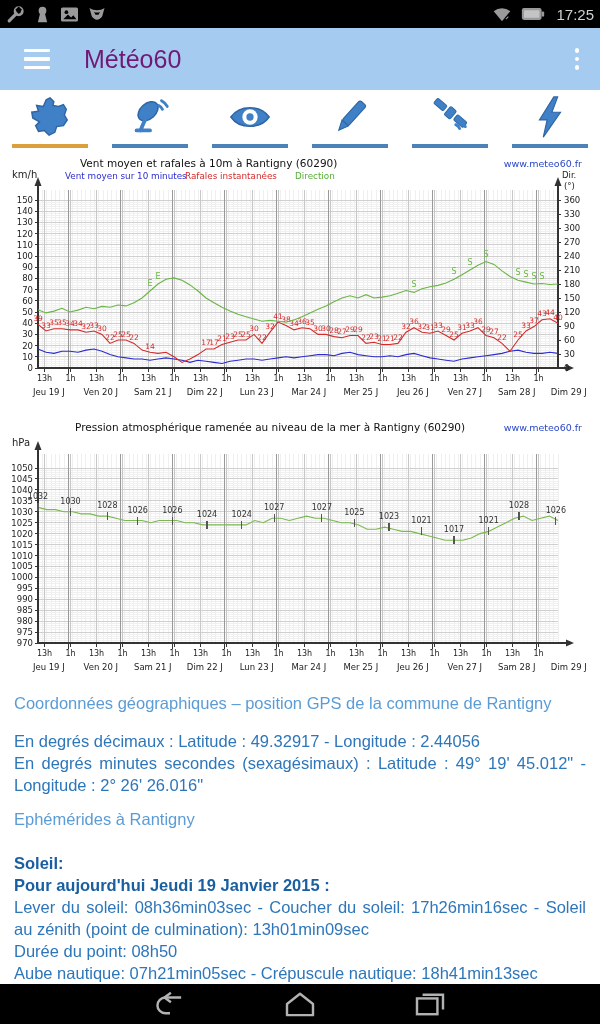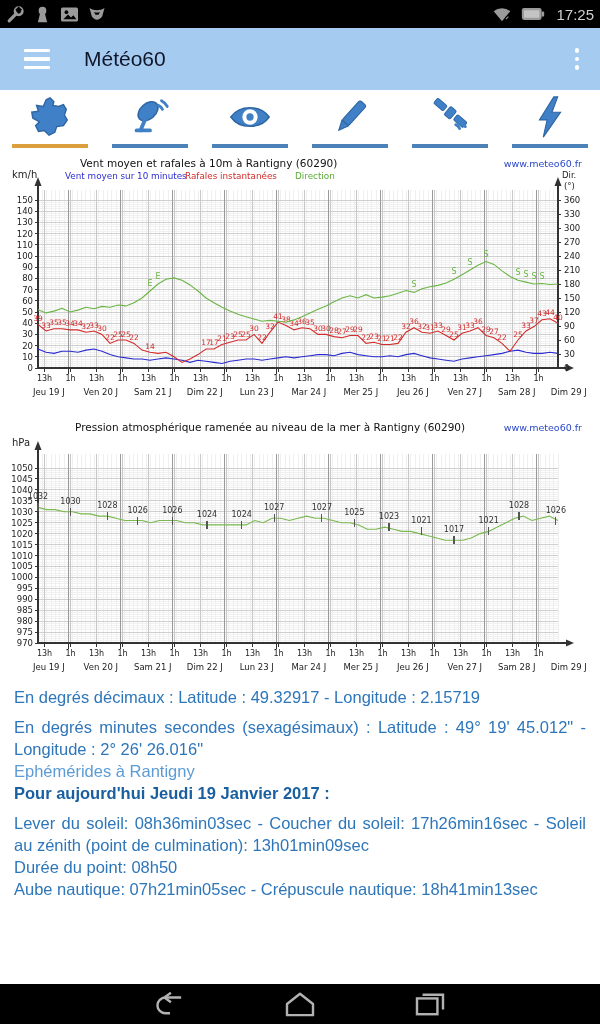--- a/index.html
+++ b/index.html
@@ -8,41 +8,41 @@
   
   .status-bar{position:absolute;top:0;left:0;width:600px;height:28px;background:#000;
     display:flex;align-items:center;justify-content:space-between;padding:0 6px;box-sizing:border-box;gap:48px;}
   .sb-left,.sb-right{display:flex;align-items:center;gap:9px;}
   .sb-time{color:#cfcfcf;font-size:15px;padding-left:2px;}
   
   .app-bar{position:absolute;top:28px;left:0;width:600px;height:62px;background:#a5cbf0;
     display:flex;align-items:center;}
   .hamburger{margin-left:24px;width:26px;height:20px;display:flex;flex-direction:column;justify-content:space-between;cursor:pointer;}
   .hamburger span{display:block;width:26px;height:3.2px;background:#fff;border-radius:1px;}
-  .app-title{color:#0f172a;font-size:21px;margin-left:34px;}
+  .app-title{color:#701a75;font-size:25px;margin-left:34px;}
   .overflow{position:absolute;right:14px;top:14px;width:18px;height:34px;display:flex;flex-direction:column;align-items:center;justify-content:center;gap:4px;cursor:pointer;}
   .overflow i{width:4.5px;height:4.5px;border-radius:50%;background:#fff;}
   
   .tab-bar{position:absolute;top:90px;left:0;width:600px;height:64px;background:#fff;display:flex;}
   .tab{width:100px;height:64px;position:relative;display:flex;align-items:center;justify-content:center;cursor:pointer;}
   .tab .underline{position:absolute;left:12px;bottom:6px;width:76px;height:4.5px;background:#4d82b8;}
   .tab.active .underline{background:#dc9f3d;}
   .tab svg{margin-bottom:10px;}
   
   .charts{position:absolute;top:154px;left:0;width:600px;}
   svg text{font-family:"DejaVu Sans",sans-serif;}
   
   .textzone{position:absolute;top:670px;left:0;width:600px;padding:0 14px;box-sizing:border-box;}
   .h-blue{color:#5b9cd6;font-size:16.5px;font-weight:normal;margin:22px 0 0;line-height:22px;}
   .p-body{color:#2e76ba;font-size:16.5px;margin:0;line-height:22px;}
   .p-first{margin-top:16px;}
-  .p-just{text-align:justify;margin-top:8px;}
+  .p-just{text-align:justify;}
   .p-bold{color:#1a5fa0;font-weight:bold;}
   .mt22{margin-top:22px;}
-  .mt16{margin-top:0;}
+  .mt16{margin-top:12px;}
   
   .nav-bar{position:absolute;bottom:0;left:0;width:600px;height:40px;background:#000;
     display:flex;align-items:center;justify-content:center;gap:76px;}
   .nav-btn{width:54px;height:34px;display:flex;align-items:center;justify-content:center;cursor:pointer;}
 </style>
 </head>
 <body>
 
 <div class="screen">
 
@@ -928,24 +928,26 @@
         <line x1="519" y1="94.125" x2="519" y2="102.125" stroke="#555" stroke-width="1.2" shape-rendering="crispEdges"></line>
         <text x="519" y="90.125" font-size="8" fill="#333" text-anchor="middle">1028</text>
         <line x1="555.8333333333334" y1="98.5" x2="555.8333333333334" y2="106.5" stroke="#555" stroke-width="1.2" shape-rendering="crispEdges"></line>
         <text x="555.8333333333334" y="94.5" font-size="8" fill="#333" text-anchor="middle">1026</text>
         <text x="75" y="13" font-size="10.5" fill="#111">Pression atmosphérique ramenée au niveau de la mer à Rantigny (60290)</text>
         <text x="582" y="13" font-size="9.5" fill="#2b48c8" text-anchor="end">www.meteo60.fr</text>
       </svg>
   </div>
 
   <div class="textzone">
-    <p class="p-body p-first">En degrés décimaux : Latitude : 49.32917 - Longitude : 2.15719</p>
+    <h3 class="h-blue">Coordonnées géographiques – position GPS de la commune de Rantigny</h3>
+    <p class="p-body p-first">En degrés décimaux : Latitude : 49.32917 - Longitude : 2.44056</p>
     <p class="p-body p-just">En degrés minutes secondes (sexagésimaux) : Latitude : 49° 19' 45.012" - Longitude : 2° 26' 26.016"</p>
     <h3 class="h-blue mt16">Ephémérides à Rantigny</h3>
-    <p class="p-body p-bold">Pour aujourd'hui Jeudi 19 Janvier 2017 :</p>
+    <p class="p-body p-bold mt22">Soleil:</p>
+    <p class="p-body p-bold">Pour aujourd'hui Jeudi 19 Janvier 2015 :</p>
     <p class="p-body p-just">Lever du soleil: 08h36min03sec - Coucher du soleil: 17h26min16sec - Soleil au zénith (point de culmination): 13h01min09sec</p>
     <p class="p-body">Durée du point: 08h50</p>
     <p class="p-body">Aube nautique: 07h21min05sec - Crépuscule nautique: 18h41min13sec</p>
   </div>
 
   <div class="nav-bar">
     <div class="nav-btn">
       <svg width="34" height="26" viewBox="0 0 36 28">
         <path d="M30 7 H13 a8.5 8.5 0 0 0 0 17 h5" fill="none" stroke="#b2b2b2" stroke-width="2.6"></path>
         <path d="M19 2 L12 7 L19 12" fill="none" stroke="#b2b2b2" stroke-width="2.6" stroke-linejoin="round"></path>

